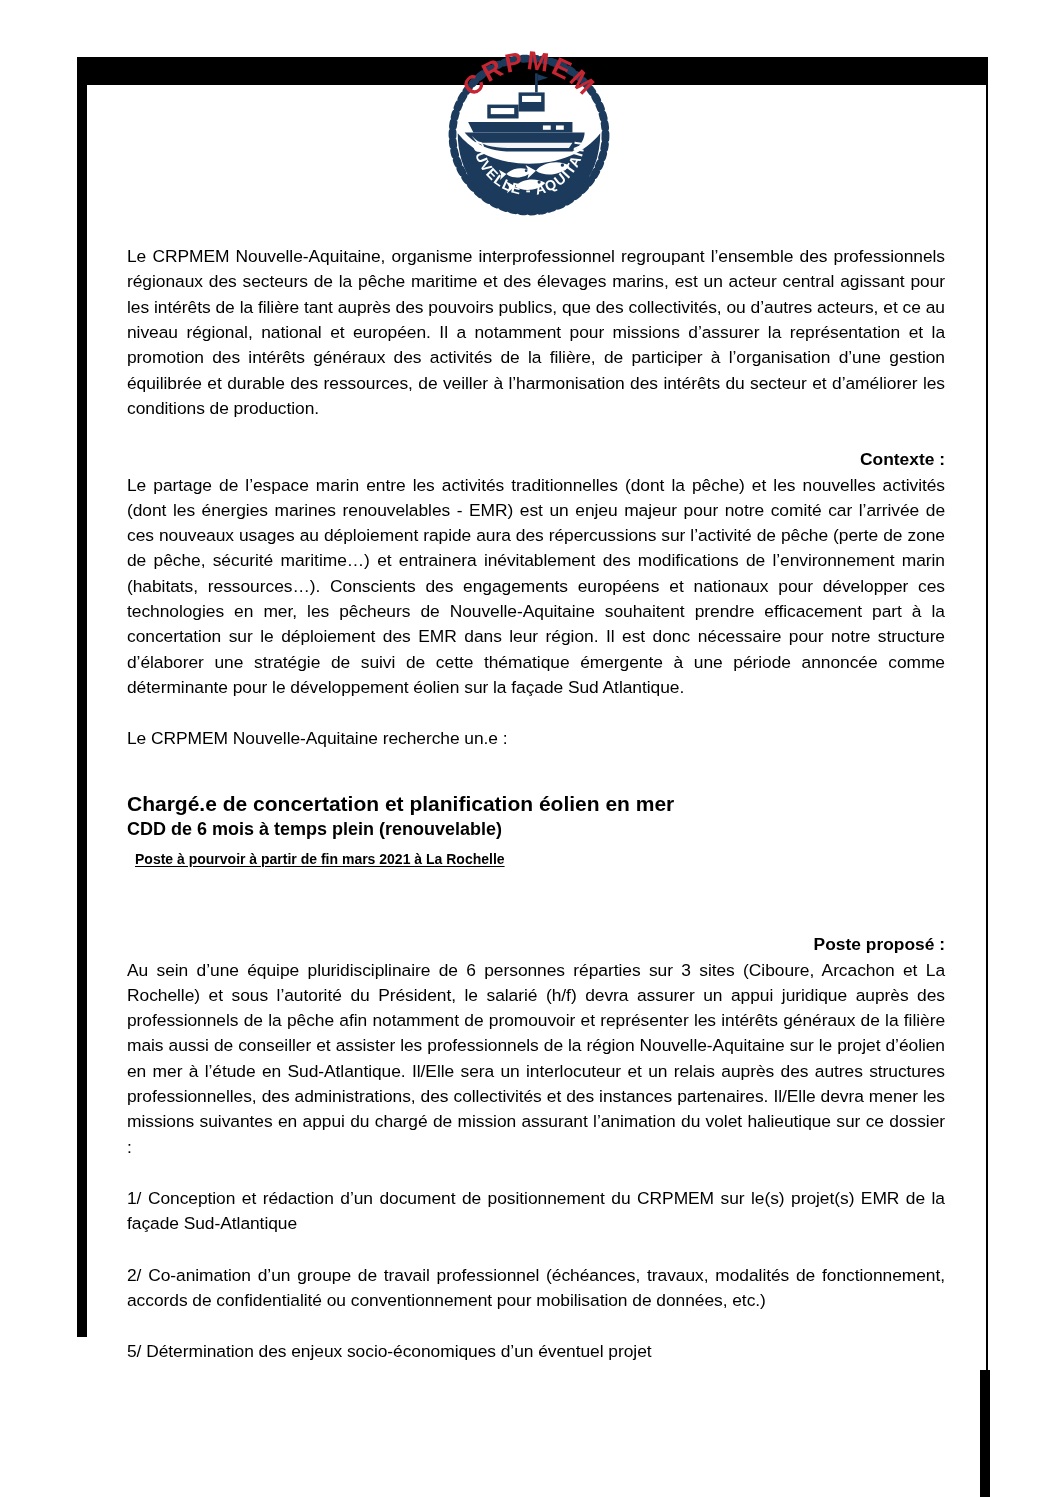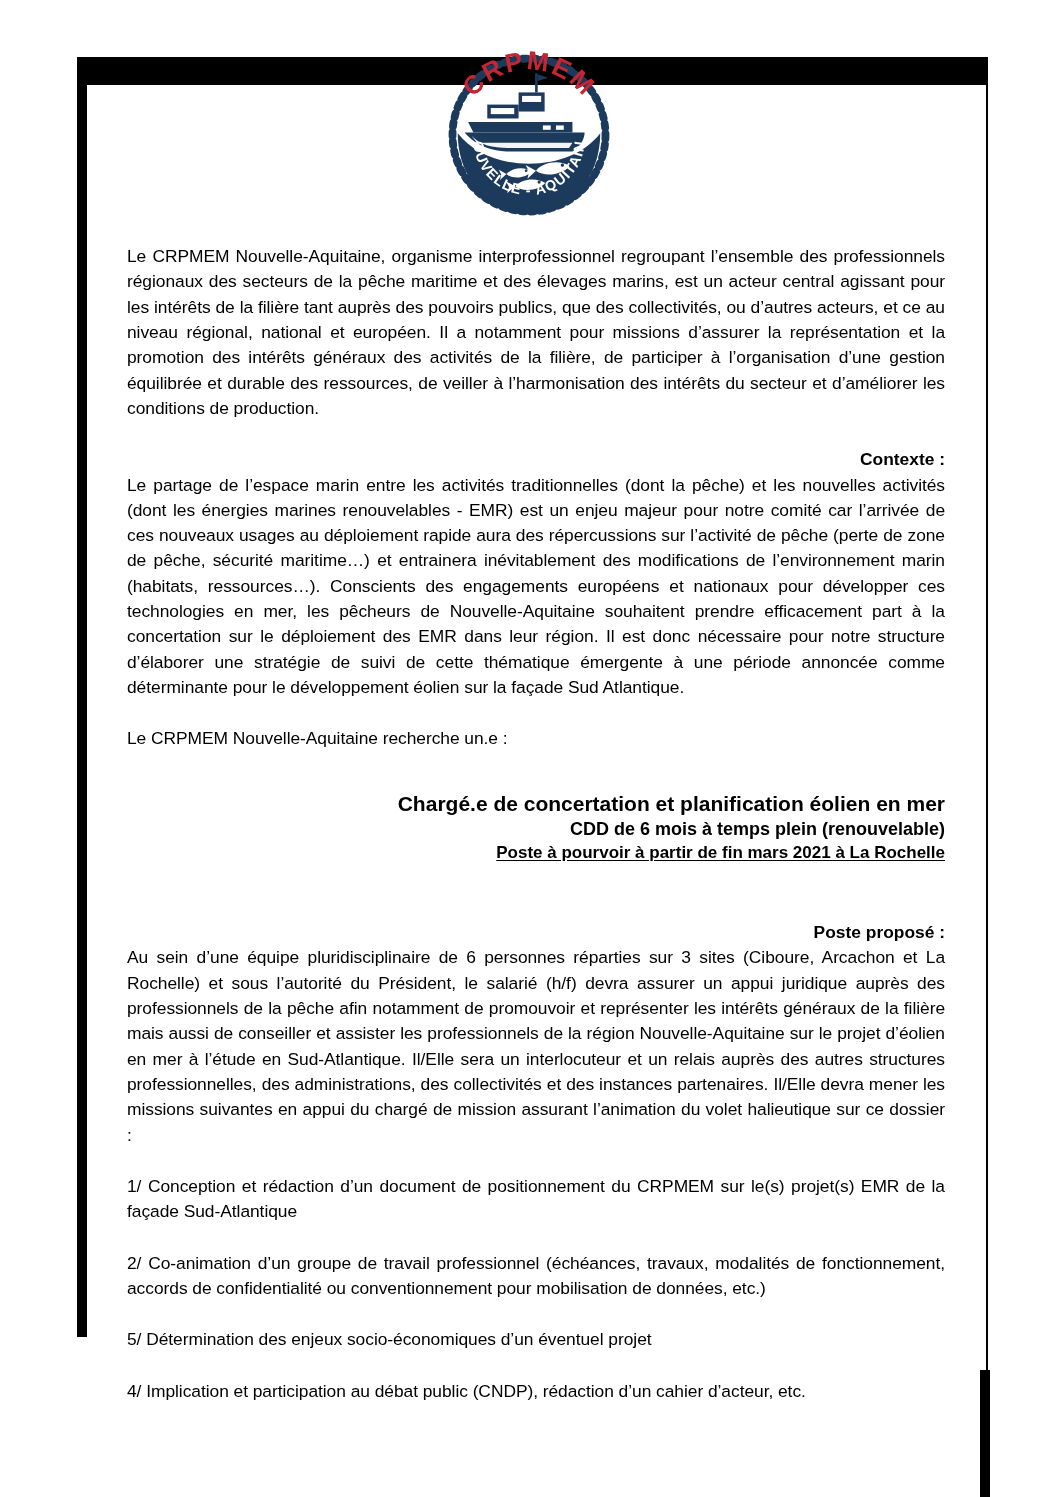--- a/index.html
+++ b/index.html
@@ -88,40 +88,40 @@
 
   .section-head {
     font-size: 17.4px;
     line-height: 1.455;
     font-weight: bold;
     margin: 0;
     text-align: right;
   }
 
   .title-block {
-    text-align: right;
+    text-align: left;
     margin: 0;
   }
   .title-main {
     font-size: 21px;
     font-weight: bold;
     line-height: 1.35;
     margin: 0;
   }
   .title-sub {
     font-size: 18px;
     font-weight: bold;
     line-height: 1.32;
     margin: 0;
   }
   .title-sub-underline {
-    font-size: 17px;
+    font-size: 14px;
     font-weight: bold;
     line-height: 1.32;
-    margin: 0;
+    margin: 8px;
     text-decoration: underline;
     text-underline-offset: 2px;
   }
 </style>
 </head>
 <body>
 
 <div class="page">
 
   <div class="frame-top"></div>
@@ -224,17 +224,16 @@
     <div class="gap-md"></div>
     <p class="body">1/ Conception et rédaction d’un document de positionnement du CRPMEM sur le(s) projet(s) EMR de la façade Sud-Atlantique</p>
 
     <div class="gap-md"></div>
     <p class="body">2/ Co-animation d’un groupe de travail professionnel (échéances, travaux, modalités de fonctionnement, accords de confidentialité ou conventionnement pour mobilisation de données, etc.)</p>
 
     <div class="gap-md"></div>
     <p class="body">5/ Détermination des enjeux socio-économiques d’un éventuel projet</p>
 
     <div class="gap-md"></div>
-    <p class="body">4/ Implication et participation au débat public (CNDP), rédaction d’un cahier d’acteur, etc.</p>
 
   </div>
 
 </div>
 
 </body></html>

